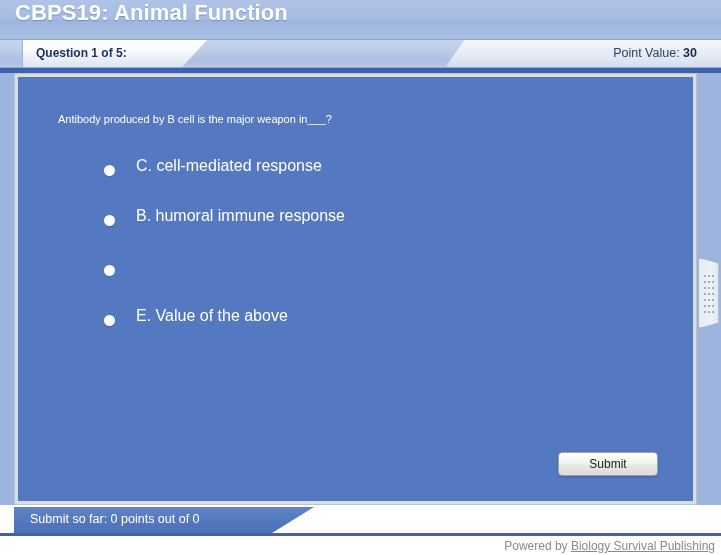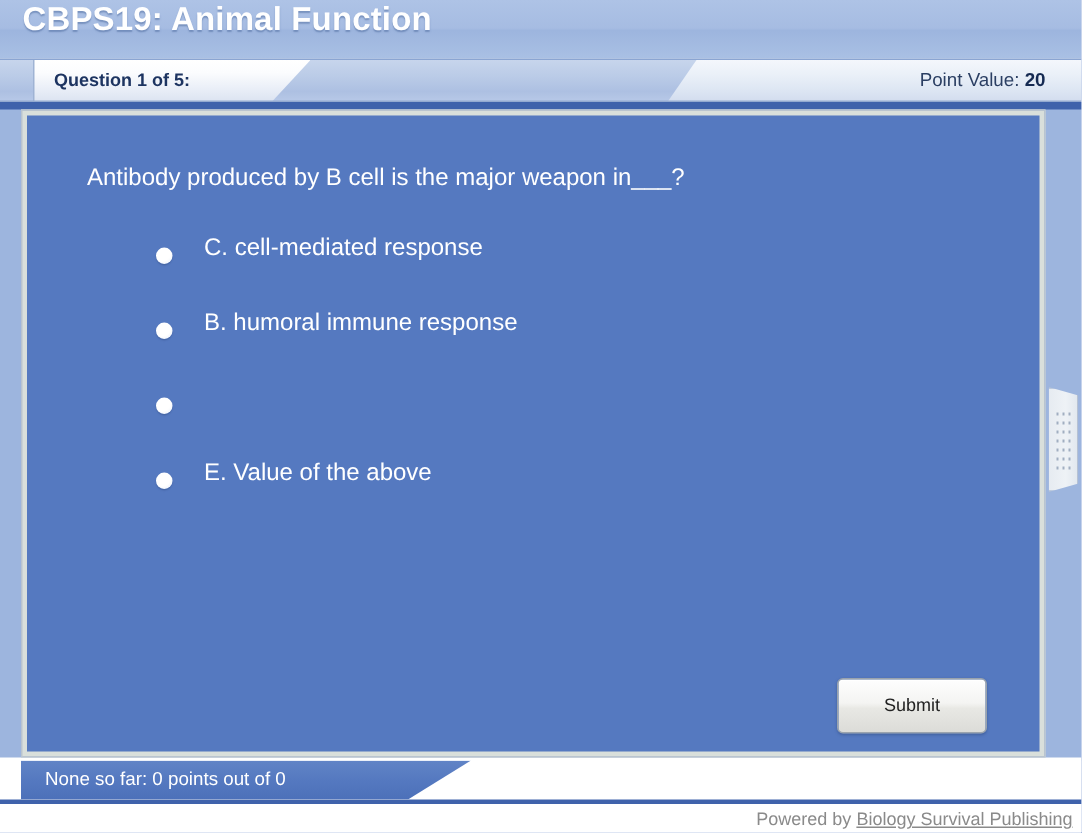--- a/index.html
+++ b/index.html
@@ -133,21 +133,21 @@
     height: 424px;
     background: #5579c0;
     box-sizing: border-box;
   }
 
   .question {
     position: absolute;
     left: 40px;
     top: 32px;
     width: 600px;
-    font-size: 16px;
+    font-size: 11px;
     color: #ffffff;
     line-height: 20px;
   }
 
   .options {
     position: absolute;
     left: 74px;
     top: 80px;
     width: 560px;
   }
@@ -172,21 +172,21 @@
     font-size: 16px;
     color: #ffffff;
     white-space: nowrap;
   }
 
   .submit-btn {
     position: absolute;
     left: 540px;
     top: 375px;
     width: 100px;
-    height: 37px;
+    height: 24px;
     background: linear-gradient(to bottom, #fefefe 0%, #f4f4f2 45%, #e8e8e4 55%, #dcdcd8 100%);
     border: 1px solid #9aa3ad;
     border-radius: 4px;
     box-shadow: 0 1px 2px rgba(30,50,95,.35), inset 0 1px 0 #ffffff;
     font-size: 12px;
     color: #222222;
     text-align: center;
     line-height: 21px;
     box-sizing: border-box;
     cursor: pointer;
@@ -288,21 +288,21 @@
 
   <div class="titlebar">
     <div class="title">CBPS19: Animal Function</div>
   </div>
 
   <div class="qbar">
     <div class="tab-right"></div>
     <div class="tab-left"></div>
     <div class="tab-left-edge"></div>
     <div class="qlabel">Question 1 of 5:</div>
-    <div class="pvalue"><span>Point Value:</span> <b>20</b></div>
+    <div class="pvalue"><span>Point Value:</span> <b>30</b></div>
     <div class="rule"></div>
   </div>
 
   <div class="frame"></div>
   <div class="frame-band"></div>
   <div class="content-outline"></div>
 
   <div class="panel">
 
     <div class="question">Antibody produced by B cell is the major weapon in___?</div>
@@ -328,21 +328,21 @@
     <button class="submit-btn">Submit</button>
   </div>
 
   <div class="grip">
     <div class="dots"></div>
   </div>
 
   <div class="scorebar">
     <div class="sb-grey"></div>
     <div class="sb-blue"></div>
-    <div class="stext"><span>None so far:</span> <b>0 points out of 0</b></div>
+    <div class="stext"><span>Submit so far:</span> <b>0 points out of 0</b></div>
   </div>
   <div class="scorebar-underline"></div>
 
   <div class="footer">
     <div class="credit"><span>Powered by</span> <span class="pub">Biology Survival Publishing</span></div>
   </div>
 
 </div>
 
 </body></html>

